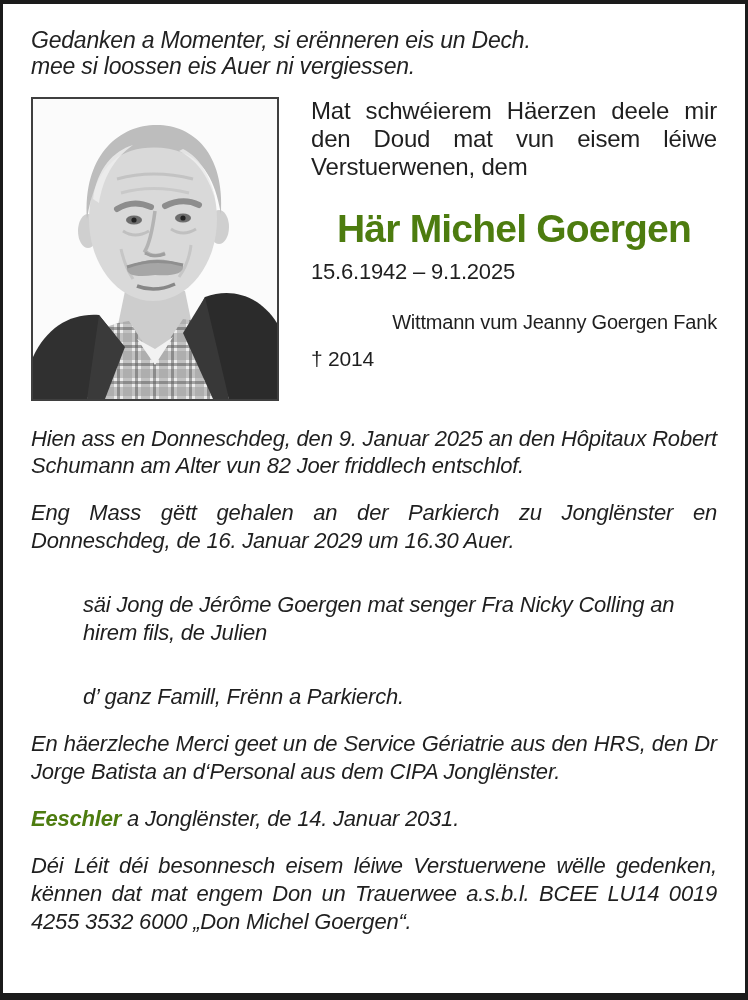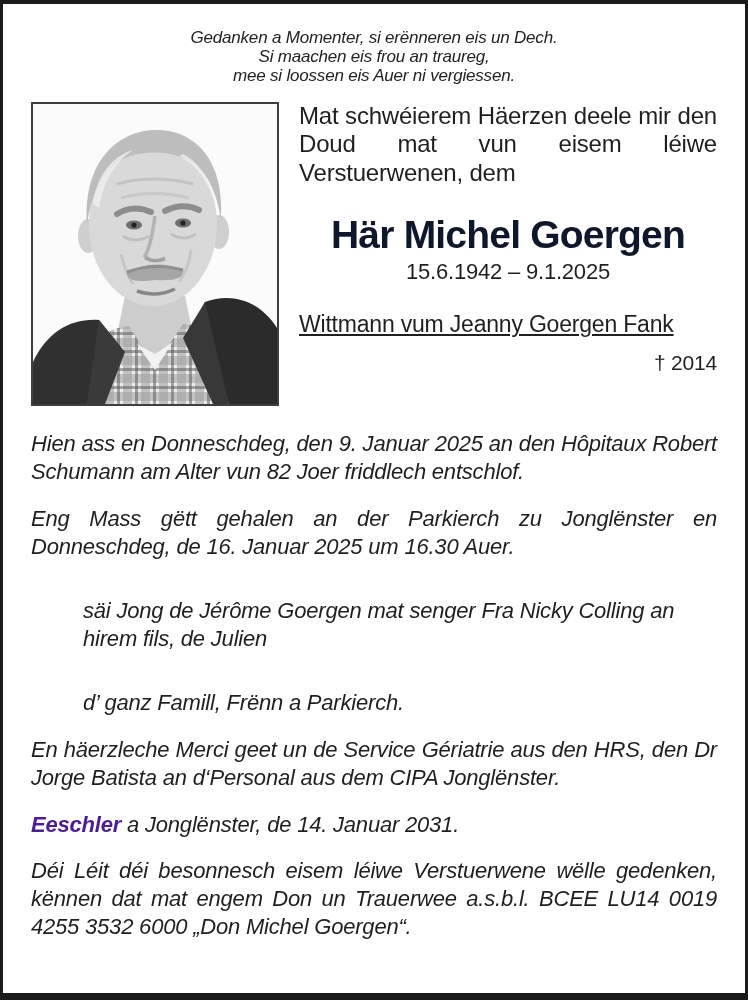--- a/index.html
+++ b/index.html
@@ -14,69 +14,66 @@
     height: 1000px;
     background: #ffffff;
     border: 3px solid #1b1b1b;
     border-top-width: 4px;
     border-bottom-width: 7px;
     padding: 24px 28px 8px 28px;
     overflow: hidden;
     letter-spacing: -0.2px;
   }
   .verse {
-    text-align: center;
     font-style: italic;
-    font-size: 17px;
+    font-size: 23px;
     line-height: 1.12;
     color: #222222;
   }
   .top-section {
     display: flex;
     margin-top: 17px;
     align-items: flex-start;
   }
   .photo-frame {
     width: 248px;
     height: 304px;
     border: 2px solid #3f3f3f;
     flex: none;
     background: #fbfbfb;
   }
   .photo-frame svg { display: block; width: 100%; height: 100%; }
   .right-col {
     flex: 1;
-    padding-left: 20px;
+    padding-left: 32px;
   }
   .intro {
     font-size: 24px;
     line-height: 1.18;
     text-align: justify;
   }
   .deceased-name {
     text-align: center;
     font-weight: bold;
     font-size: 39px;
     letter-spacing: -0.8px;
     margin-top: 26px;
-    color: #0f172a;
+    color: #4d7c0f;
   }
   .life-dates {
-    text-align: center;
     font-size: 22px;
-    margin-top: 2px;
+    margin-top: 8px;
   }
   .relation-line {
-    text-align: left;
-    font-size: 23px;
+    text-align: right;
+    font-size: 20px;
     margin-top: 26px;
-    text-decoration: underline;
   }
   .spouse-death {
-    text-align: right;
+    text-align: left;
     font-size: 21px;
     margin-top: 13px;
   }
   .body-text {
     margin-top: 24px;
     font-size: 22px;
     line-height: 1.27;
     font-style: italic;
   }
   .para {
@@ -85,30 +82,29 @@
   }
   .plain {
     margin-bottom: 19px;
   }
   .indent {
     margin-left: 52px;
     margin-bottom: 19px;
     max-width: 634px;
     margin-top: 36px;
   }
-  .place-line strong { font-weight: bold; color: #4c1d95; }
+  .place-line strong { font-weight: bold; color: #4d7c0f; }
 </style>
 </head>
 <body>
 
 <div class="page">
 
   <div class="verse">
     <div>Gedanken a Momenter, si erënneren eis un Dech.</div>
-    <div>Si maachen eis frou an traureg,</div>
     <div>mee si loossen eis Auer ni vergiessen.</div>
   </div>
 
   <div class="top-section">
 
     <div class="photo-frame">
       <svg viewBox="0 0 244 300" preserveAspectRatio="none">
         <defs>
           <pattern id="plaid" width="18" height="18" patternUnits="userSpaceOnUse">
             <rect width="18" height="18" fill="#ececec"></rect>
@@ -173,21 +169,21 @@
       <div class="deceased-name">Här Michel Goergen</div>
       <div class="life-dates">15.6.1942 – 9.1.2025</div>
       <div class="relation-line">Wittmann vum Jeanny Goergen Fank</div>
       <div class="spouse-death">† 2014</div>
     </div>
 
   </div>
 
   <div class="body-text">
     <p class="para">Hien ass en Donneschdeg, den 9. Januar 2025 an den Hôpitaux Robert Schumann am Alter vun 82 Joer friddlech entschlof.</p>
-    <p class="para">Eng Mass gëtt gehalen an der Parkierch zu Jonglënster en Donneschdeg, de 16. Januar 2025 um 16.30 Auer.</p>
+    <p class="para">Eng Mass gëtt gehalen an der Parkierch zu Jonglënster en Donneschdeg, de 16. Januar 2029 um 16.30 Auer.</p>
     <p class="indent">säi Jong de Jérôme Goergen mat senger Fra Nicky Colling an hirem fils, de Julien</p>
     <p class="indent">d’ ganz Famill, Frënn a Parkierch.</p>
     <p class="para">En häerzleche Merci geet un de Service Gériatrie aus den HRS, den Dr Jorge Batista an d‘Personal aus dem CIPA Jonglënster.</p>
     <p class="plain place-line"><strong>Eeschler</strong><span> a Jonglënster, de 14. Januar 2031.</span></p>
     <p class="para">Déi Léit déi besonnesch eisem léiwe Verstuerwene wëlle gedenken, kënnen dat mat engem Don un Trauerwee a.s.b.l. BCEE LU14 0019 4255 3532 6000 „Don Michel Goergen“.</p>
   </div>
 
 </div>
 
 </body></html>

